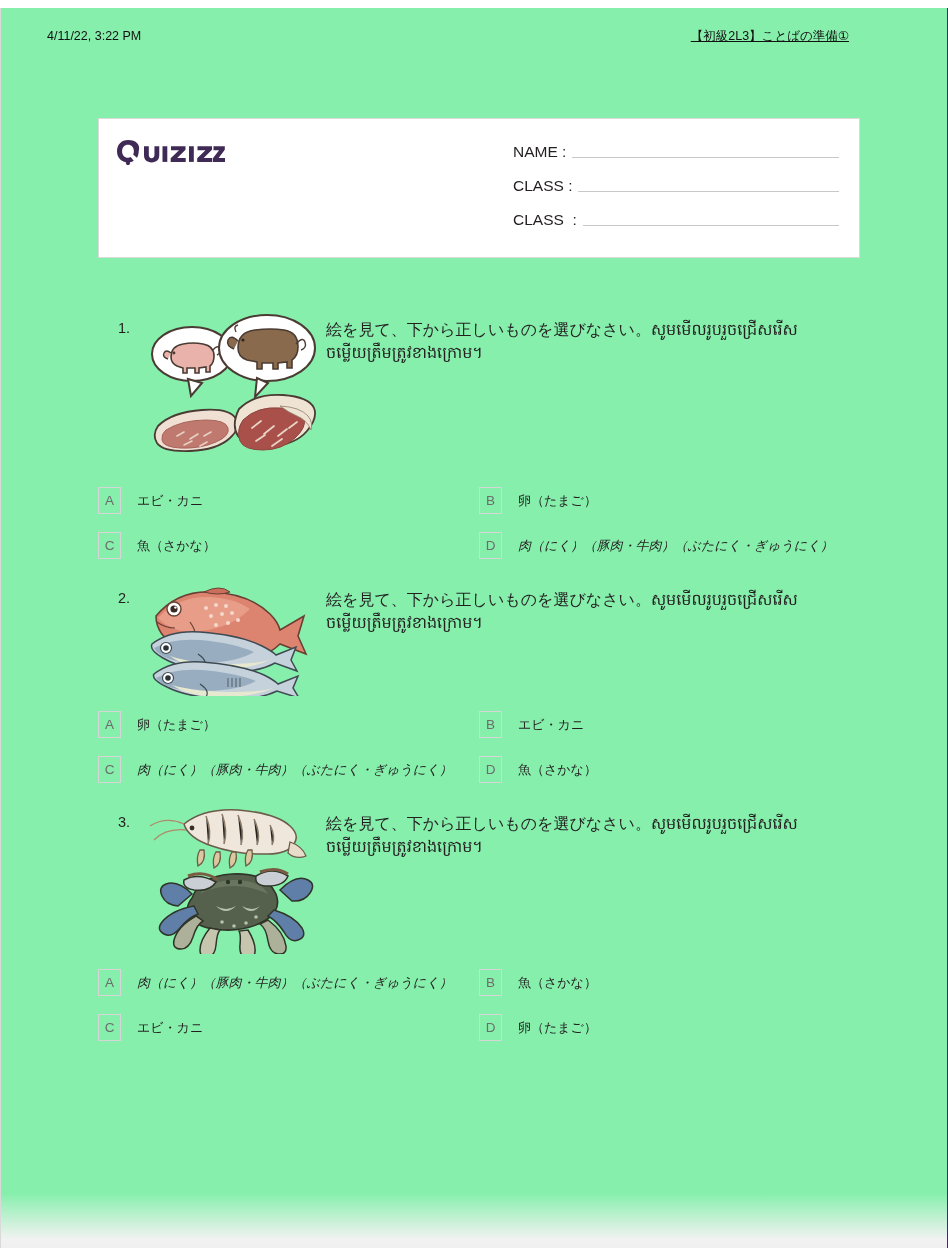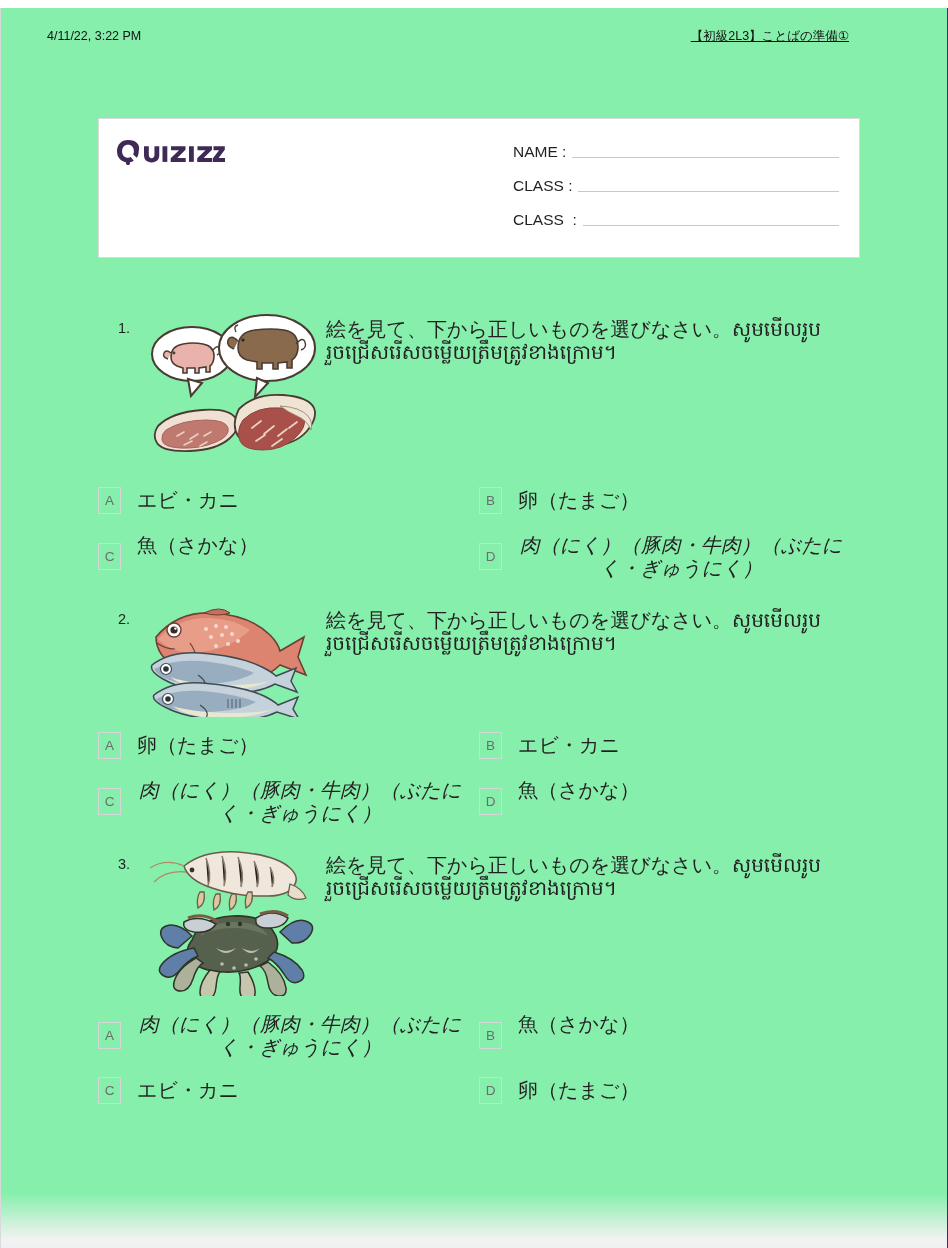--- a/index.html
+++ b/index.html
@@ -137,21 +137,21 @@
   .q-figure {
     flex: 0 0 196px;
     width: 196px;
     padding-left: 14px;
     box-sizing: border-box;
   }
   .q-figure svg { display: block; }
   .q-text {
     flex: 1 1 auto;
     padding-top: 10px;
-    font-size: 20px;
+    font-size: 16px;
     line-height: 23px;
     color: #231f20;
     max-width: 512px;
   }
 
   .options {
     display: flex;
     flex-wrap: wrap;
     margin-top: 6px;
   }
@@ -171,25 +171,24 @@
     color: #6d6d6d;
     font-size: 13.5px;
     display: flex;
     align-items: center;
     justify-content: center;
     margin-right: 16px;
     box-sizing: border-box;
     align-self: center;
   }
   .opt-text {
-    font-size: 20px;
+    font-size: 13px;
     line-height: 23px;
     color: #231f20;
     padding-top: 2px;
-    text-align: center;
   }
   .option.tall .opt-text { max-width: 345px; font-style: italic; }
 
   
   .page-fade {
     position: absolute;
     left: 0;
     right: 0;
     bottom: 0;
     height: 62px;

